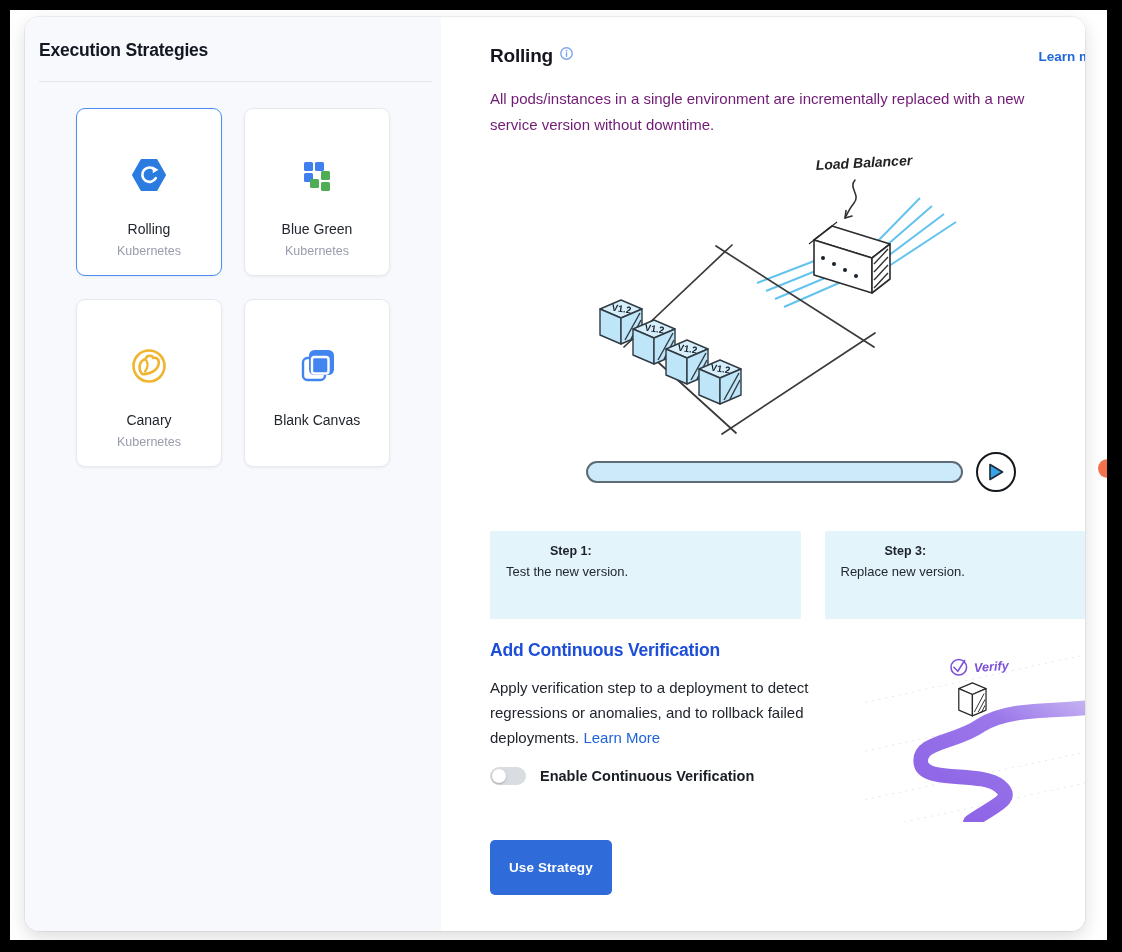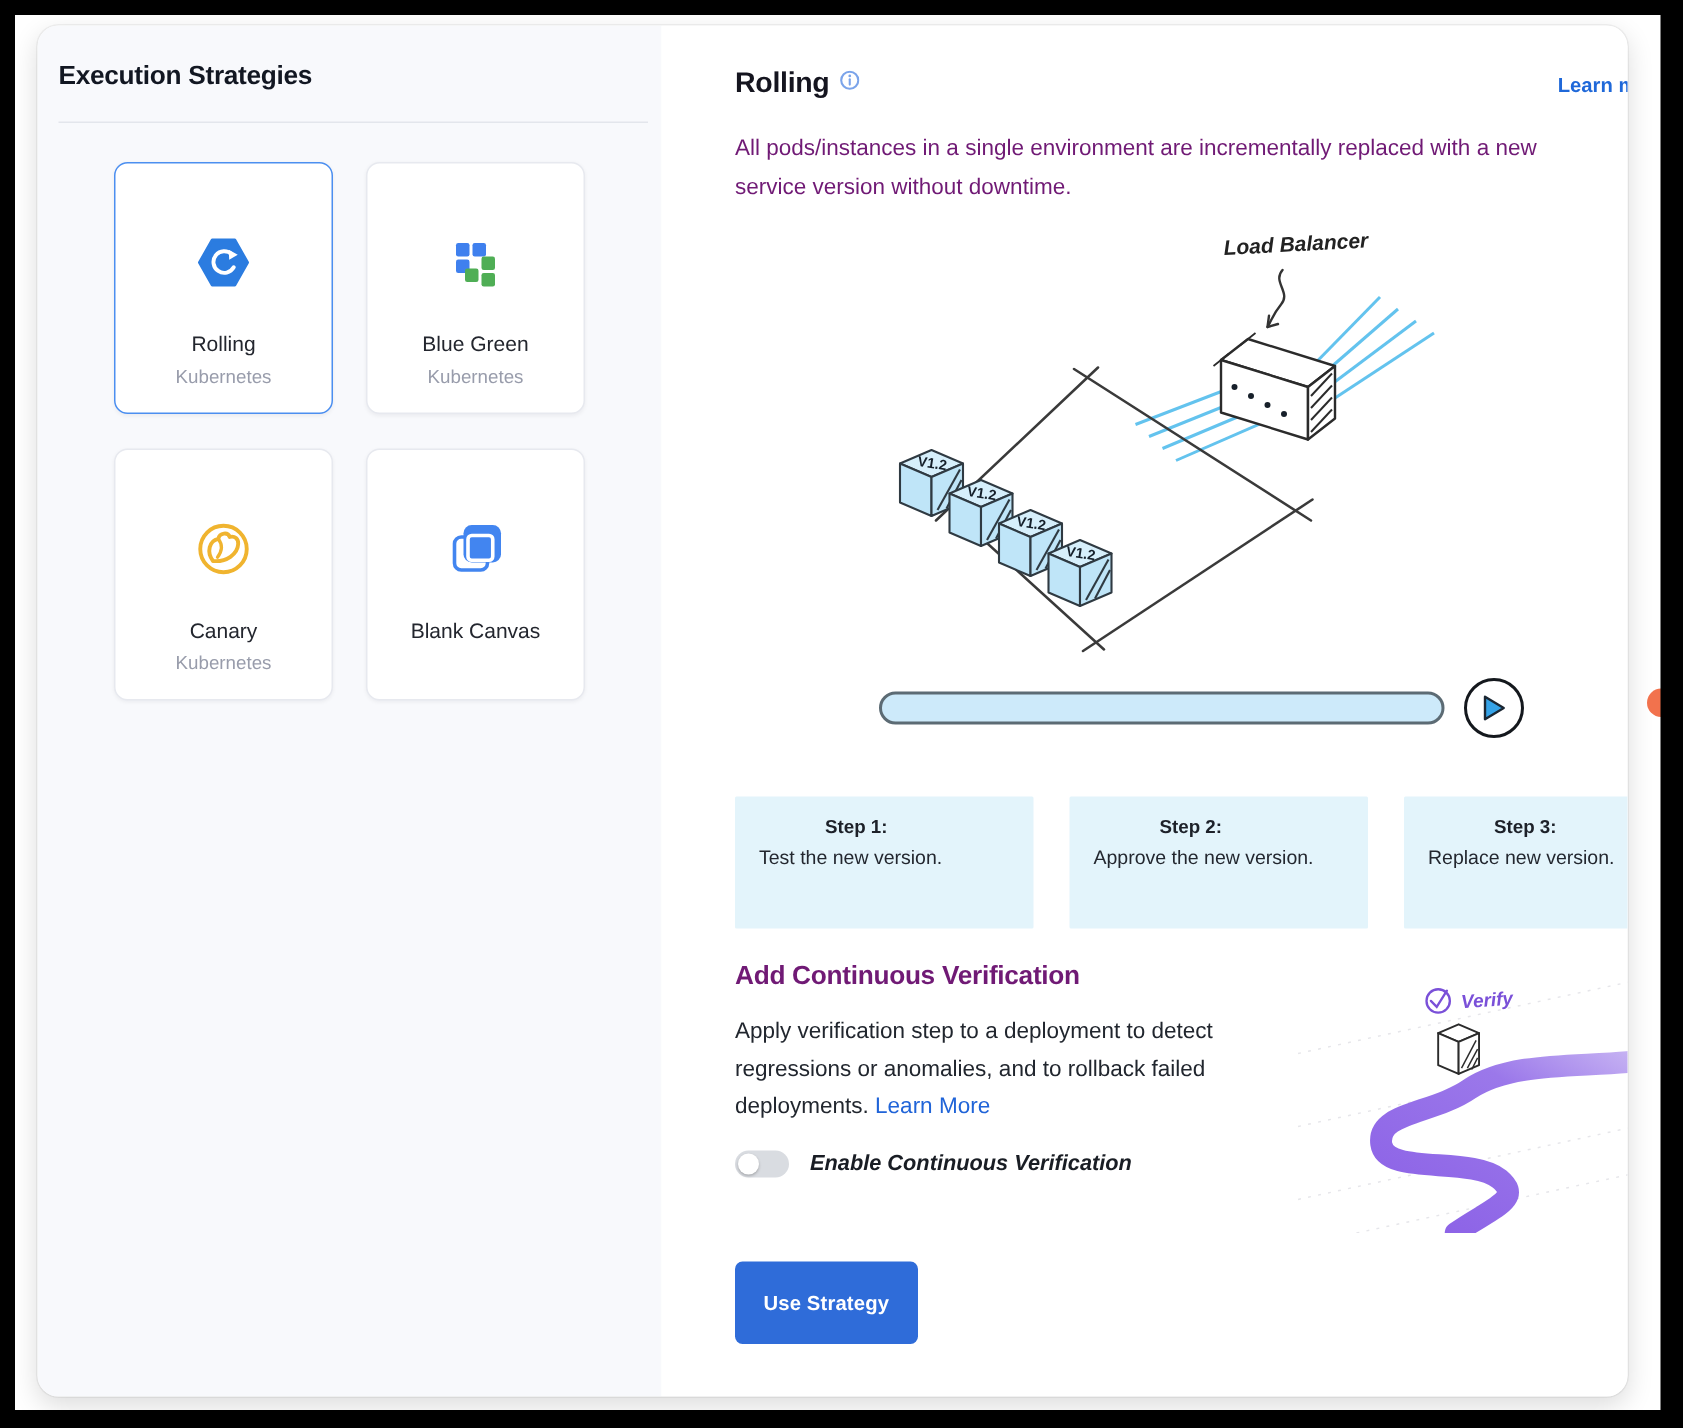--- a/index.html
+++ b/index.html
@@ -51,24 +51,24 @@
           border:2px solid #14181d; display:flex; align-items:center; justify-content:center;
           cursor:pointer; }
 
   .steps { display:flex; gap:24px; margin-top:39px; margin-right:-23px; }
   .step { flex:1; height:88px; background:#e3f4fb; padding:13px 16px; border-radius:1px; }
   .step b { display:block; font-size:12.5px; font-weight:700; color:#1d2129;margin-left:44px; }
   .step span { display:block; margin-top:6px; font-size:13px; color:#23272f; }
 
   .cv { display:flex; margin-top:21px; }
   .cv-left { width:358px; flex:none; }
-  .cv-left h2 { font-size:17.5px; font-weight:700; color:#701a75; letter-spacing:-.2px; }
+  .cv-left h2 { font-size:17.5px; font-weight:700; color:#1d4ed8; letter-spacing:-.2px; }
   .cv-left p { margin-top:14px; font-size:15px; line-height:25px; color:#21262e; }
   .cv-left p a { color:#2064d8; text-decoration:none; cursor:pointer; }
-  .toggle-row { display:flex; align-items:center; margin-top:17px;font-style:italic; }
+  .toggle-row { display:flex; align-items:center; margin-top:17px; }
   .toggle { width:36px; height:18px; border-radius:9px; background:#d9dce1; position:relative;
             cursor:pointer; flex:none; }
   .toggle .knob { position:absolute; left:2px; top:2px; width:14px; height:14px; border-radius:50%;
                   background:#fff; box-shadow:0 1px 2px rgba(0,0,0,.25); }
   .toggle-lbl { margin-left:14px; font-size:14.5px; font-weight:600; color:#191d24; }
   .cv-right { flex:1; margin-left:14px; margin-top:2px; }
 
   .btn { display:inline-block; margin-top:14px; background:#2f6cd9; color:#fff;
          font-size:13.5px; font-weight:700; padding:20px 19px; border:none; border-radius:5px;
          cursor:pointer; letter-spacing:.1px; }
@@ -244,24 +244,20 @@
         </svg>
       </div>
     </div>
 
     <div class="steps">
       <div class="step">
         <b>Step 1:</b>
         <span>Test the new version.</span>
       </div>
       <div class="step">
-        <b>Step 2:</b>
-        <span>Approve the new version.</span>
-      </div>
-      <div class="step">
         <b>Step 3:</b>
         <span>Replace new version.</span>
       </div>
     </div>
 
     <div class="cv">
       <div class="cv-left">
         <h2>Add Continuous Verification</h2>
         <p><span>Apply verification step to a deployment to detect regressions or anomalies, and to rollback failed deployments.</span>
            <a>Learn More</a></p>

